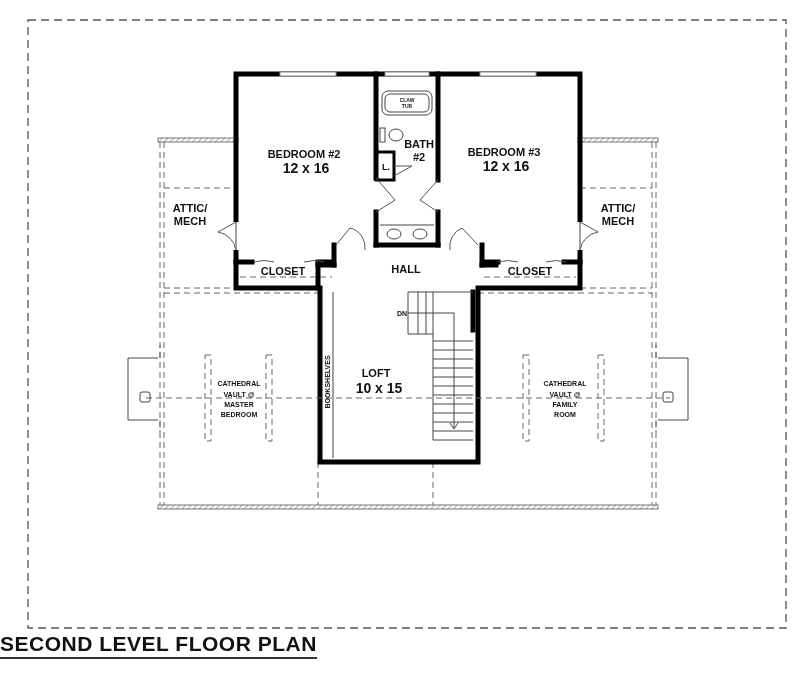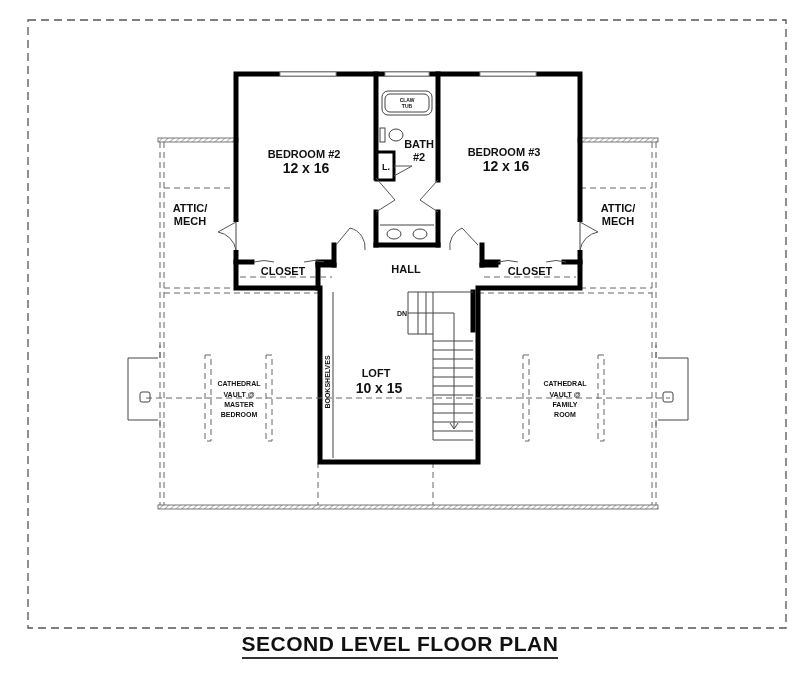--- a/index.html
+++ b/index.html
@@ -10,21 +10,21 @@
   .md { font-size:14px; }
   .xs { font-size:7px; }
   .tiny { font-size:5px; }
   .dash { stroke:#555; stroke-width:1.3; fill:none; stroke-dasharray:8 5; }
   .dash2 { stroke:#666; stroke-width:1; fill:none; stroke-dasharray:6 4; }
   .wall { stroke:#000; stroke-width:5; fill:none; stroke-linecap:square; }
   .thin { stroke:#444; stroke-width:1; fill:none; }
   .win { stroke:#888; stroke-width:1; fill:#fff; }
   .door { stroke:#555; stroke-width:1; fill:none; }
   .hatch { fill:url(#hatchPat); stroke:#555; stroke-width:0.8; }
-  #title { position:absolute; left:0; width:800px; top:632px; text-align:center; font-family:"Liberation Sans", sans-serif; font-weight:bold; font-size:21px; letter-spacing:0.5px; color:#111; }
+  #title { position:absolute; left:0; width:800px; top:632px; font-family:"Liberation Sans", sans-serif; font-weight:bold; font-size:21px; letter-spacing:0.5px; color:#111; }
   #title span { border-bottom:2px solid #333; padding-bottom:2px; }
 </style>
 </head>
 <body>
 
 <svg id="plan" viewBox="0 0 800 676" xmlns="http://www.w3.org/2000/svg">
   <defs>
     <pattern id="hatchPat" width="4" height="4" patternUnits="userSpaceOnUse" patternTransform="rotate(45)">
       <rect width="4" height="4" fill="#fff"></rect>
       <line x1="0" y1="0" x2="0" y2="4" stroke="#777" stroke-width="1.2"></line>

